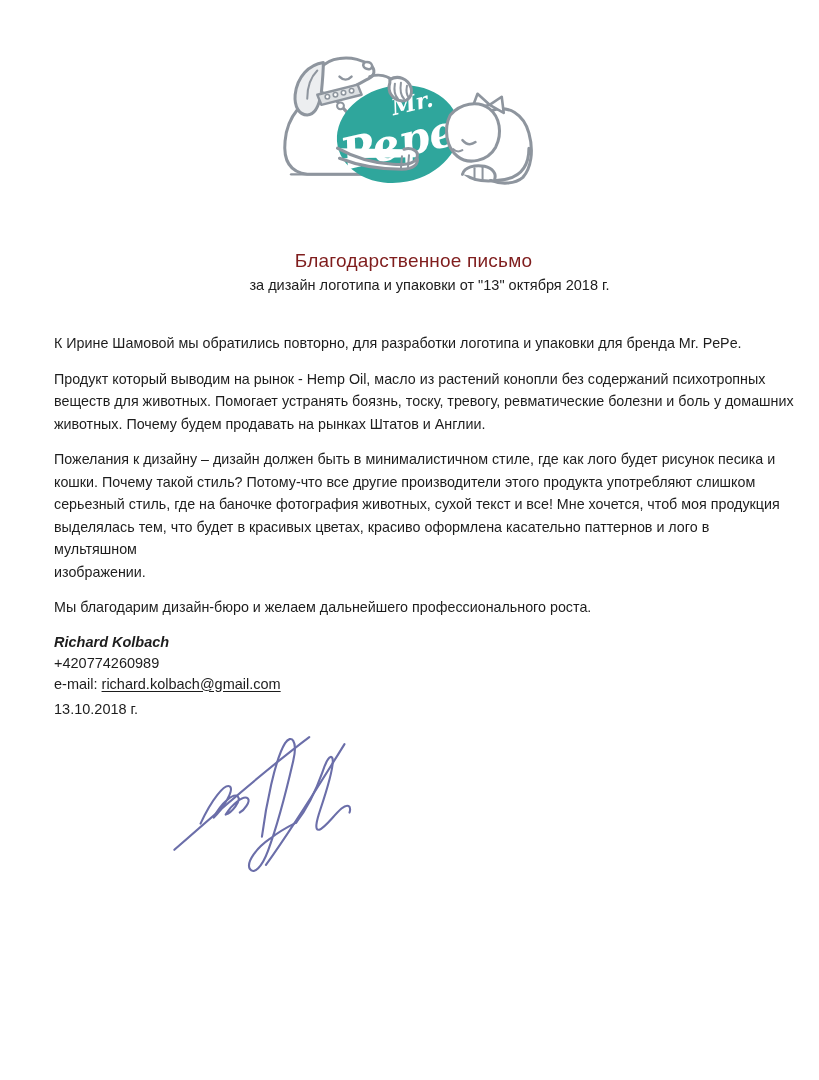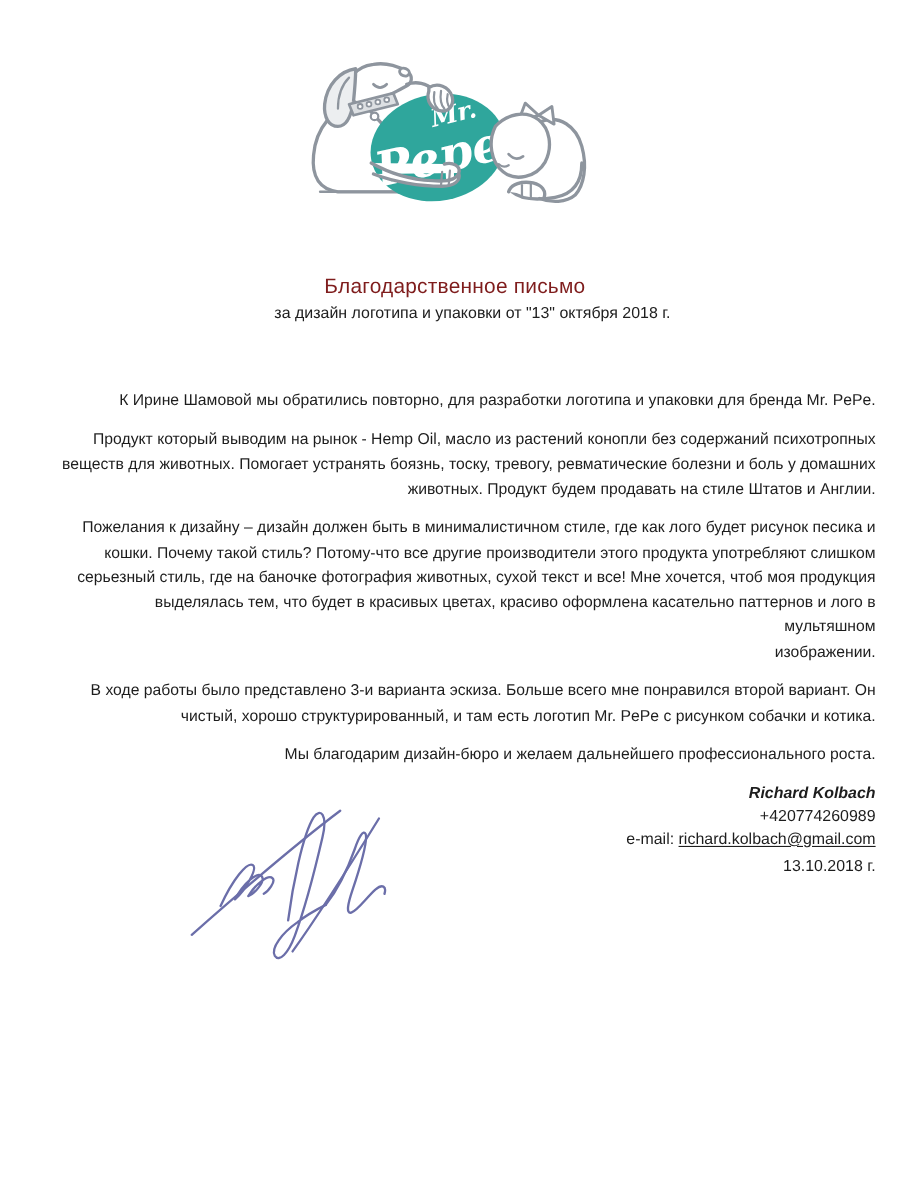--- a/index.html
+++ b/index.html
@@ -10,22 +10,22 @@
   .logo-wrap{position:absolute;left:277px;top:52px;width:262px;height:152px;}
   .letter-title{
     position:absolute;top:246px;left:0;width:100%;text-align:center;
     font-size:19px;font-weight:normal;color:#7f1d1d;letter-spacing:.2px;margin:4px;
   }
   .letter-subtitle{
     position:absolute;top:277px;left:0;width:100%;text-align:center;
     font-size:14.5px;color:#202020;margin-left:20px;
   }
   .content{
-    position:absolute;left:54px;top:353px;width:742px;
-    font-size:14.3px;line-height:22.5px;color:#1d1d1d;text-align:right;
+    position:absolute;left:54px;top:332px;width:742px;
+    font-size:14.3px;line-height:22.5px;color:#1d1d1d;
   }
   p.par{margin:0 0 13px 0;white-space:pre-line;}
   .sig-block div{font-size:14.5px;line-height:21px;}
   .signer-name{font-weight:bold;font-style:italic;}
   .email-link{text-decoration:underline;text-underline-offset:2px;}
   .letter-date{margin-top:4px;font-size:14.5px;line-height:21px;}
   .ink{position:absolute;left:170px;top:731px;width:202px;height:146px;z-index:6;}
   .wordmark{font-family:"DejaVu Serif",serif;font-style:italic;font-weight:bold;}
 </style>
 </head>
@@ -89,28 +89,26 @@
     </svg>
   </div>
 
   <h1 class="letter-title">Благодарственное письмо</h1>
   <div class="letter-subtitle">за дизайн логотипа и упаковки от "13" октября 2018 г.</div>
 
   <div class="content">
     <p class="par">К Ирине Шамовой мы обратились повторно, для разработки логотипа и упаковки для бренда Mr. PePe.</p>
     <p class="par">Продукт который выводим на рынок - Hemp Oil,  масло из растений конопли без содержаний психотропных
 веществ для животных. Помогает устранять боязнь, тоску, тревогу, ревматические болезни и боль у домашних
-животных. Продукт будем продавать на стиле Штатов и Англии.</p>
+животных. Почему будем продавать на рынках Штатов и Англии.</p>
     <p class="par">Пожелания к дизайну – дизайн должен быть в минималистичном стиле, где как лого будет рисунок песика и
 кошки. Почему такой стиль? Потому-что все другие производители этого продукта употребляют слишком
 серьезный стиль, где на баночке фотография животных, сухой текст и все! Мне хочется, чтоб моя продукция
 выделялась тем, что будет в красивых цветах, красиво оформлена касательно паттернов и лого в мультяшном
 изображении.</p>
-    <p class="par">В ходе работы было представлено 3-и варианта эскиза. Больше всего мне понравился второй вариант. Он
-чистый, хорошо структурированный, и там есть логотип Mr. PePe с рисунком собачки и котика.</p>
     <p class="par">Мы благодарим дизайн-бюро и желаем дальнейшего профессионального роста.</p>
 
     <div class="sig-block">
       <div class="signer-name">Richard Kolbach</div>
       <div>+420774260989</div>
       <div><span>e-mail: </span><span class="email-link">richard.kolbach@gmail.com</span></div>
     </div>
 
     <div class="letter-date">13.10.2018 г.</div>
   </div>

